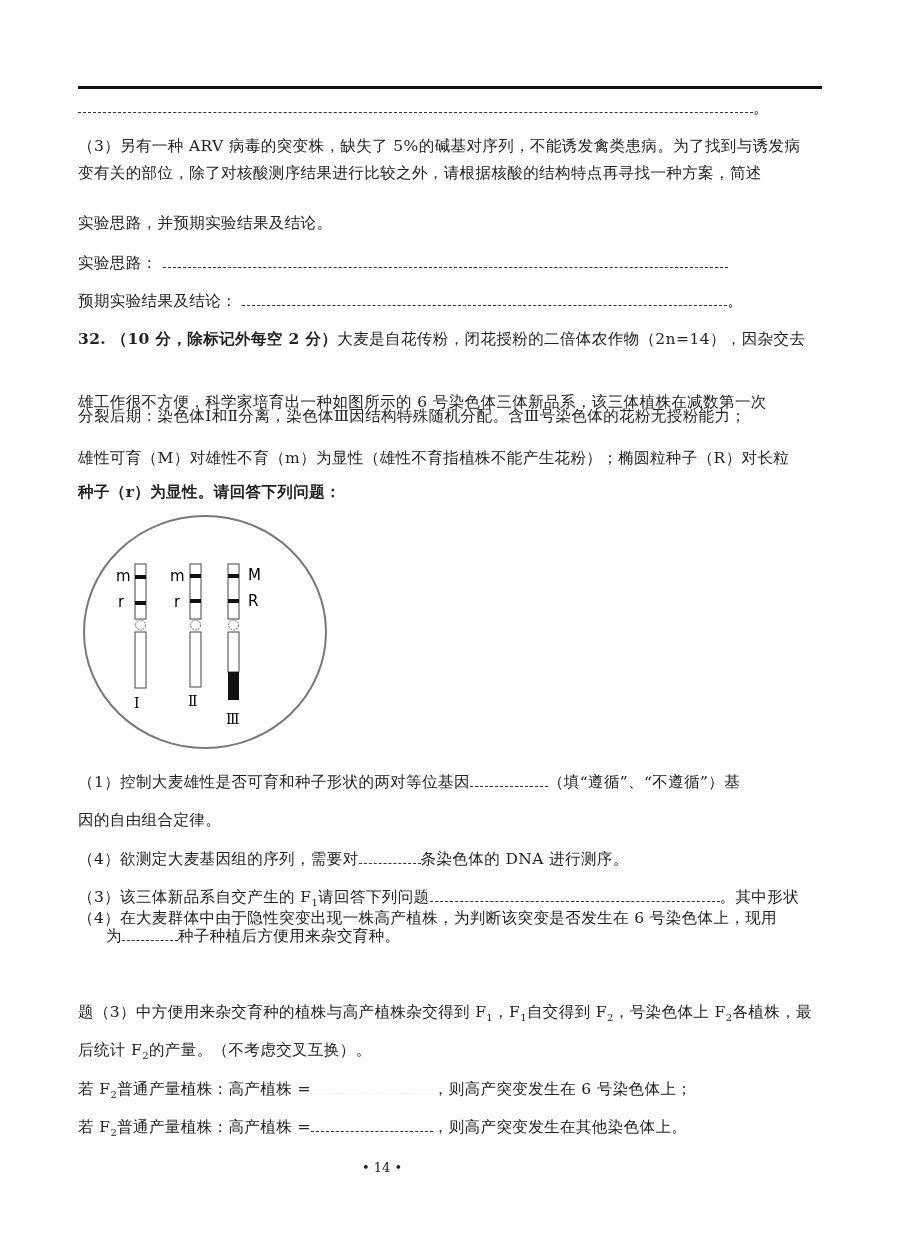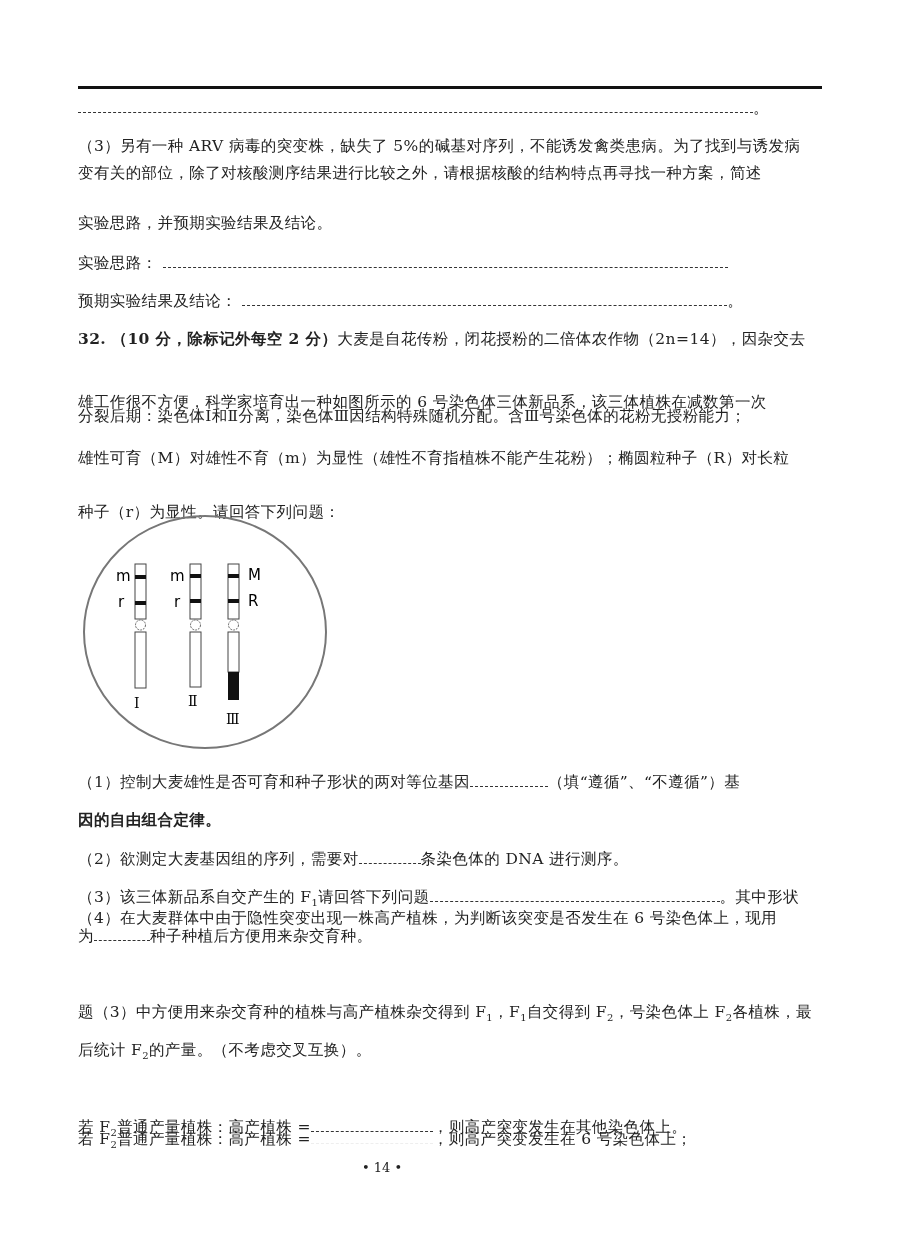--- a/index.html
+++ b/index.html
@@ -34,21 +34,21 @@
   <span class="blank" style="width:485px;"></span><span>。</span>
 </div>
 
 <div class="line" style="top:329px;">
   <span class="bold">32.</span>
   <span class="bold">（10 分，除标记外每空 2 分）</span><span>大麦是自花传粉，闭花授粉的二倍体农作物（2n=14），因杂交去</span>
 </div>
 <div class="line" style="top:368px;margin-top:24px;">雄工作很不方便，科学家培育出一种如图所示的 6 号染色体三体新品系，该三体植株在减数第一次</div>
 <div class="line" style="top:406px;">分裂后期：染色体Ⅰ和Ⅱ分离，染色体Ⅲ因结构特殊随机分配。含Ⅲ号染色体的花粉无授粉能力；</div>
 <div class="line" style="top:448px;">雄性可育（M）对雄性不育（m）为显性（雄性不育指植株不能产生花粉）；椭圆粒种子（R）对长粒</div>
-<div class="line" style="top:502px;">种子（r）为显性。请回答下列问题：</div>
+<div class="line" style="top:482px;font-weight:bold;">种子（r）为显性。请回答下列问题：</div>
 
 <div class="figure">
   <svg width="250" height="240" viewBox="0 0 250 240">
     <ellipse cx="125" cy="120" rx="121" ry="116" fill="none" stroke="#777" stroke-width="2"></ellipse>
 
     <g>
       <rect x="55" y="52" width="11" height="55" fill="#fff" stroke="#444" stroke-width="1"></rect>
       <rect x="55" y="63" width="11" height="4" fill="#111"></rect>
       <rect x="55" y="89" width="11" height="4" fill="#111"></rect>
       <circle cx="60.5" cy="113" r="5" fill="#fff" stroke="#666" stroke-dasharray="2,1"></circle>
@@ -79,40 +79,40 @@
       <text x="168" y="68" font-size="15" font-family="DejaVu Sans, sans-serif">M</text>
       <text x="168" y="94" font-size="15" font-family="DejaVu Sans, sans-serif">R</text>
       <text x="146" y="212" font-size="14" font-family="DejaVu Serif, serif">Ⅲ</text>
     </g>
   </svg>
 </div>
 
 <div class="line" style="top:772px;">
   <span>（1）控制大麦雄性是否可育和种子形状的两对等位基因</span><span class="blank" style="width:78px;"></span><span>（填“遵循”、“不遵循”）基</span>
 </div>
-<div class="line" style="top:810px;font-weight:bold;">因的自由组合定律。</div>
+<div class="line" style="top:810px;">因的自由组合定律。</div>
 
 <div class="line" style="top:849px;">
-  <span>（2）欲测定大麦基因组的序列，需要对</span><span class="blank" style="width:62px;"></span><span>条染色体的 DNA 进行测序。</span>
+  <span>（4）欲测定大麦基因组的序列，需要对</span><span class="blank" style="width:62px;"></span><span>条染色体的 DNA 进行测序。</span>
 </div>
 
 <div class="line" style="top:887px;">
   <span>（3）该三体新品系自交产生的 F</span><span class="sub">1</span><span>请回答下列问题</span><span class="blank" style="width:290px;"></span><span>。其中形状</span>
 </div>
-<div class="line" style="top:926px;">
+<div class="line" style="top:926px;margin-left:28px;">
   <span>为</span><span class="blank" style="width:56px;"></span><span>种子种植后方便用来杂交育种。</span>
 </div>
 
 <div class="line" style="top:908px;">（4）在大麦群体中由于隐性突变出现一株高产植株，为判断该突变是否发生在 6 号染色体上，现用</div>
 <div class="line" style="top:1002px;">
   <span>题（3）中方便用来杂交育种的植株与高产植株杂交得到 F</span><span class="sub">1</span><span>，F</span><span class="sub">1</span><span>自交得到 F</span><span class="sub">2</span><span>，号染色体上 F</span><span class="sub">2</span><span>各植株，最</span>
 </div>
 <div class="line" style="top:1040px;">
   <span>后统计 F</span><span class="sub">2</span><span>的产量。（不考虑交叉互换）。</span>
 </div>
-<div class="line" style="top:1129px;">
+<div class="line" style="top:1079px;">
   <span>若 F</span><span class="sub">2</span><span>普通产量植株：高产植株 =</span><span class="blank faint" style="width:122px;"></span><span>，则高产突变发生在 6 号染色体上；</span>
 </div>
 <div class="line" style="top:1117px;">
   <span>若 F</span><span class="sub">2</span><span>普通产量植株：高产植株 =</span><span class="blank" style="width:122px;"></span><span>，则高产突变发生在其他染色体上。</span>
 </div>
 
 <div class="page-num">• 14 •</div>
 
 </body></html>

